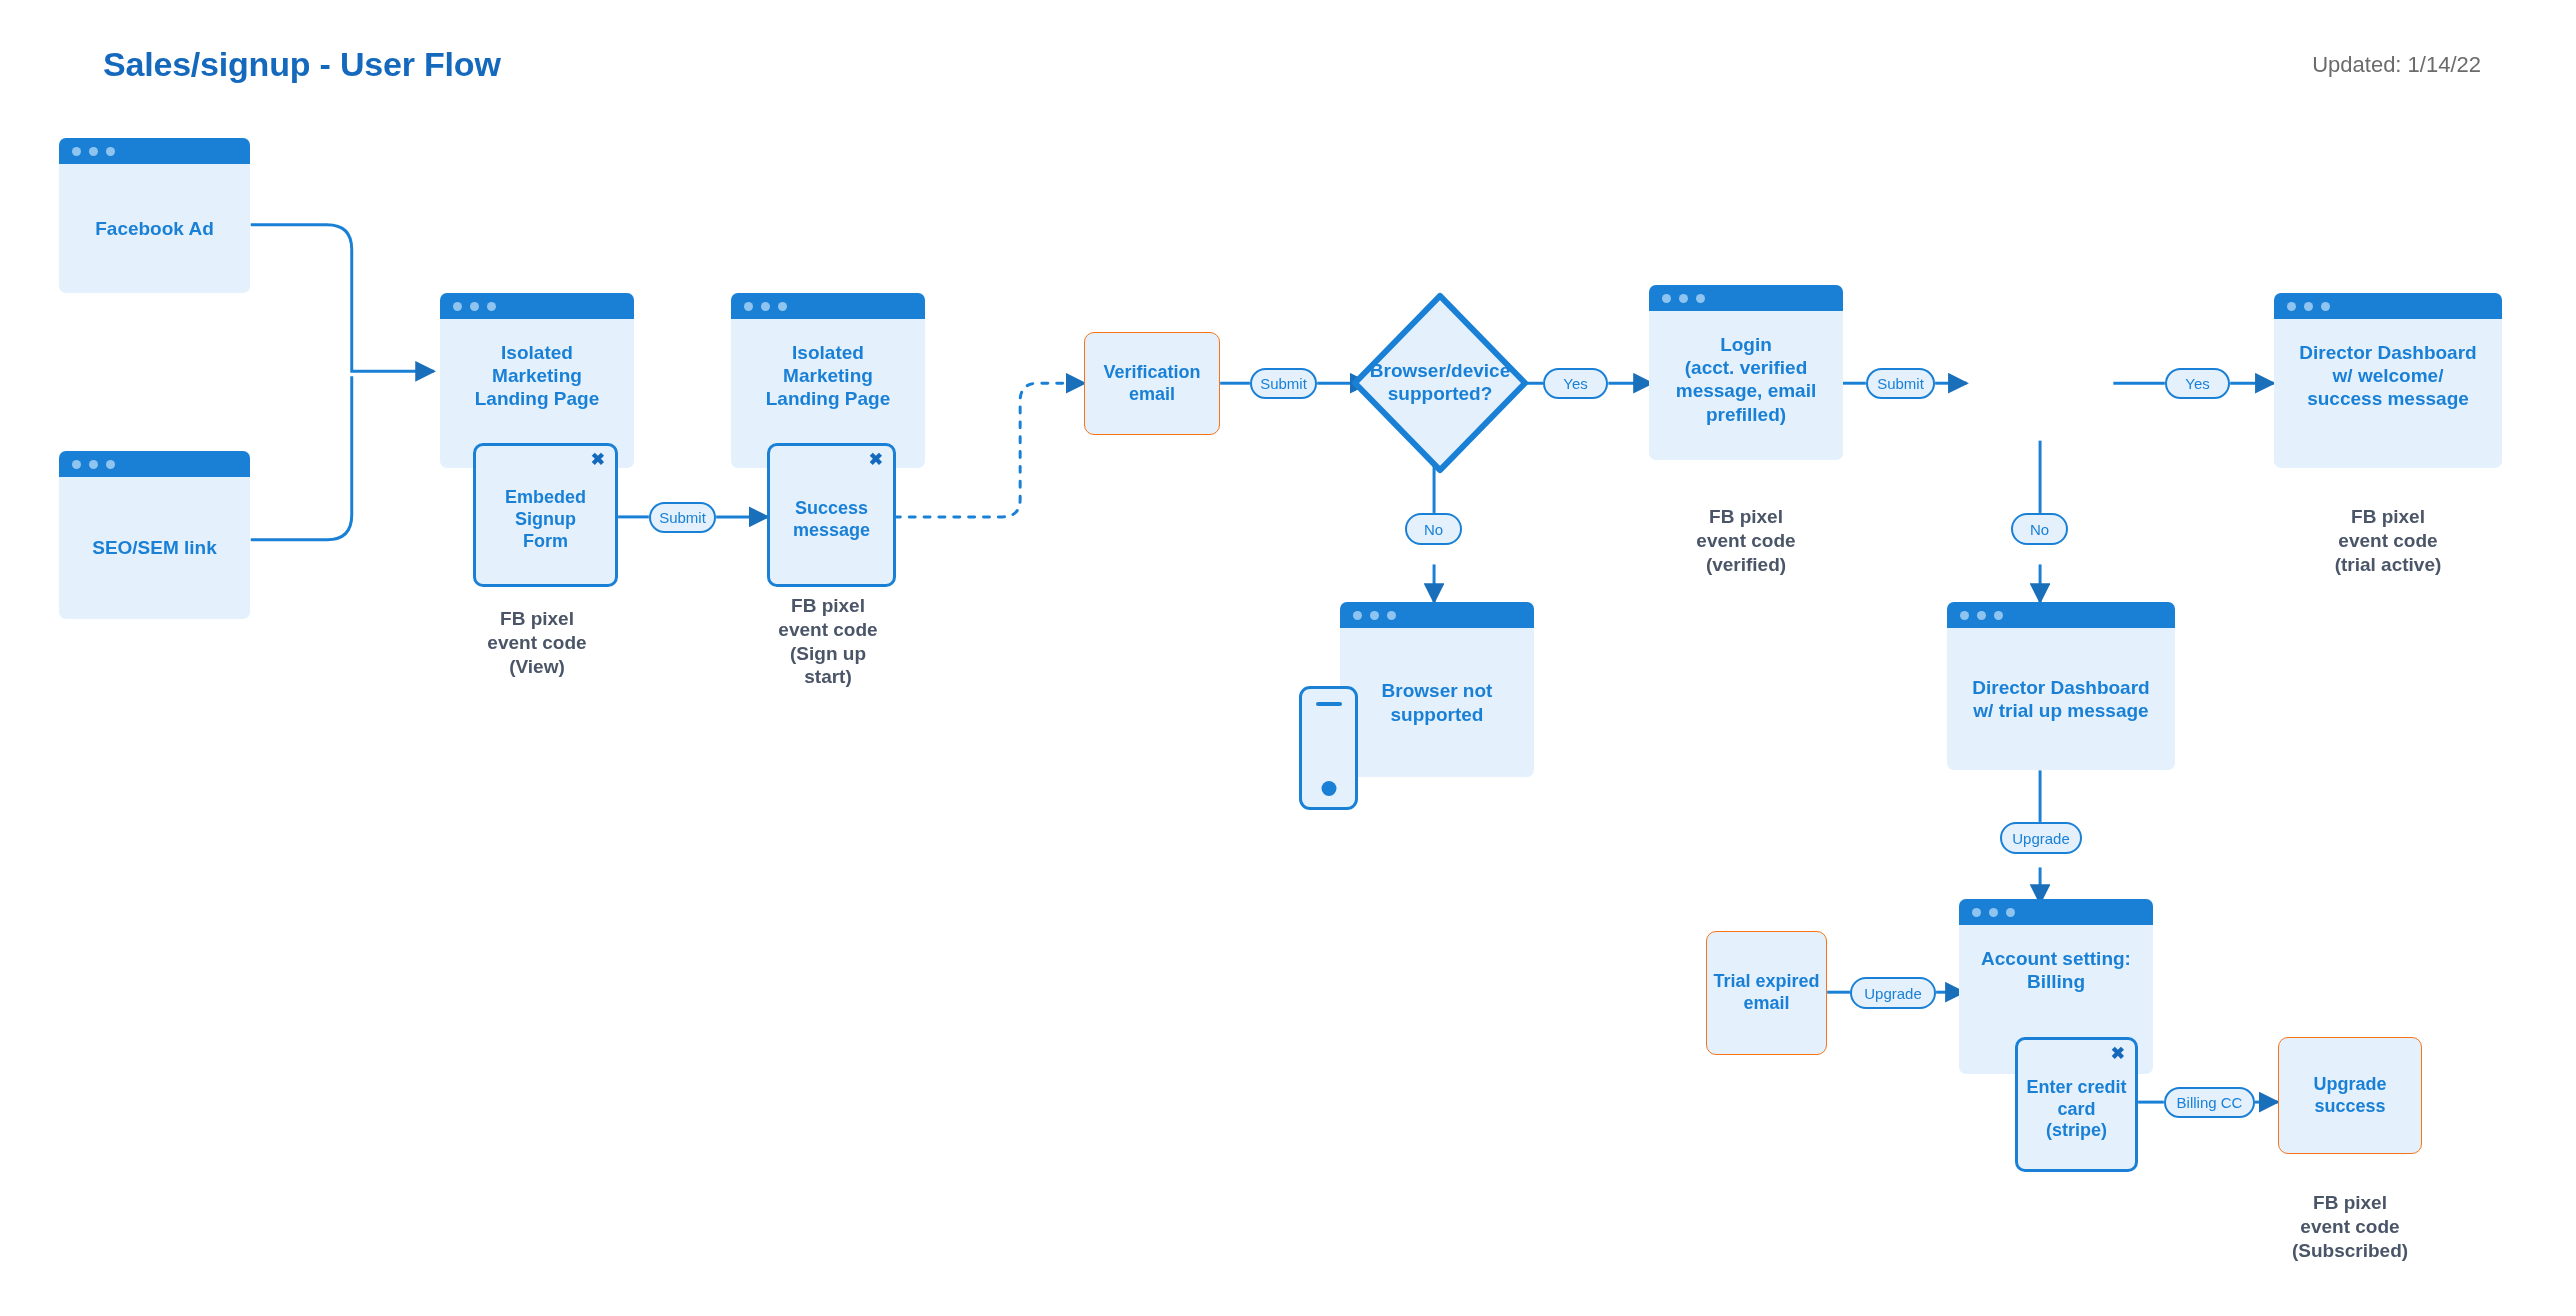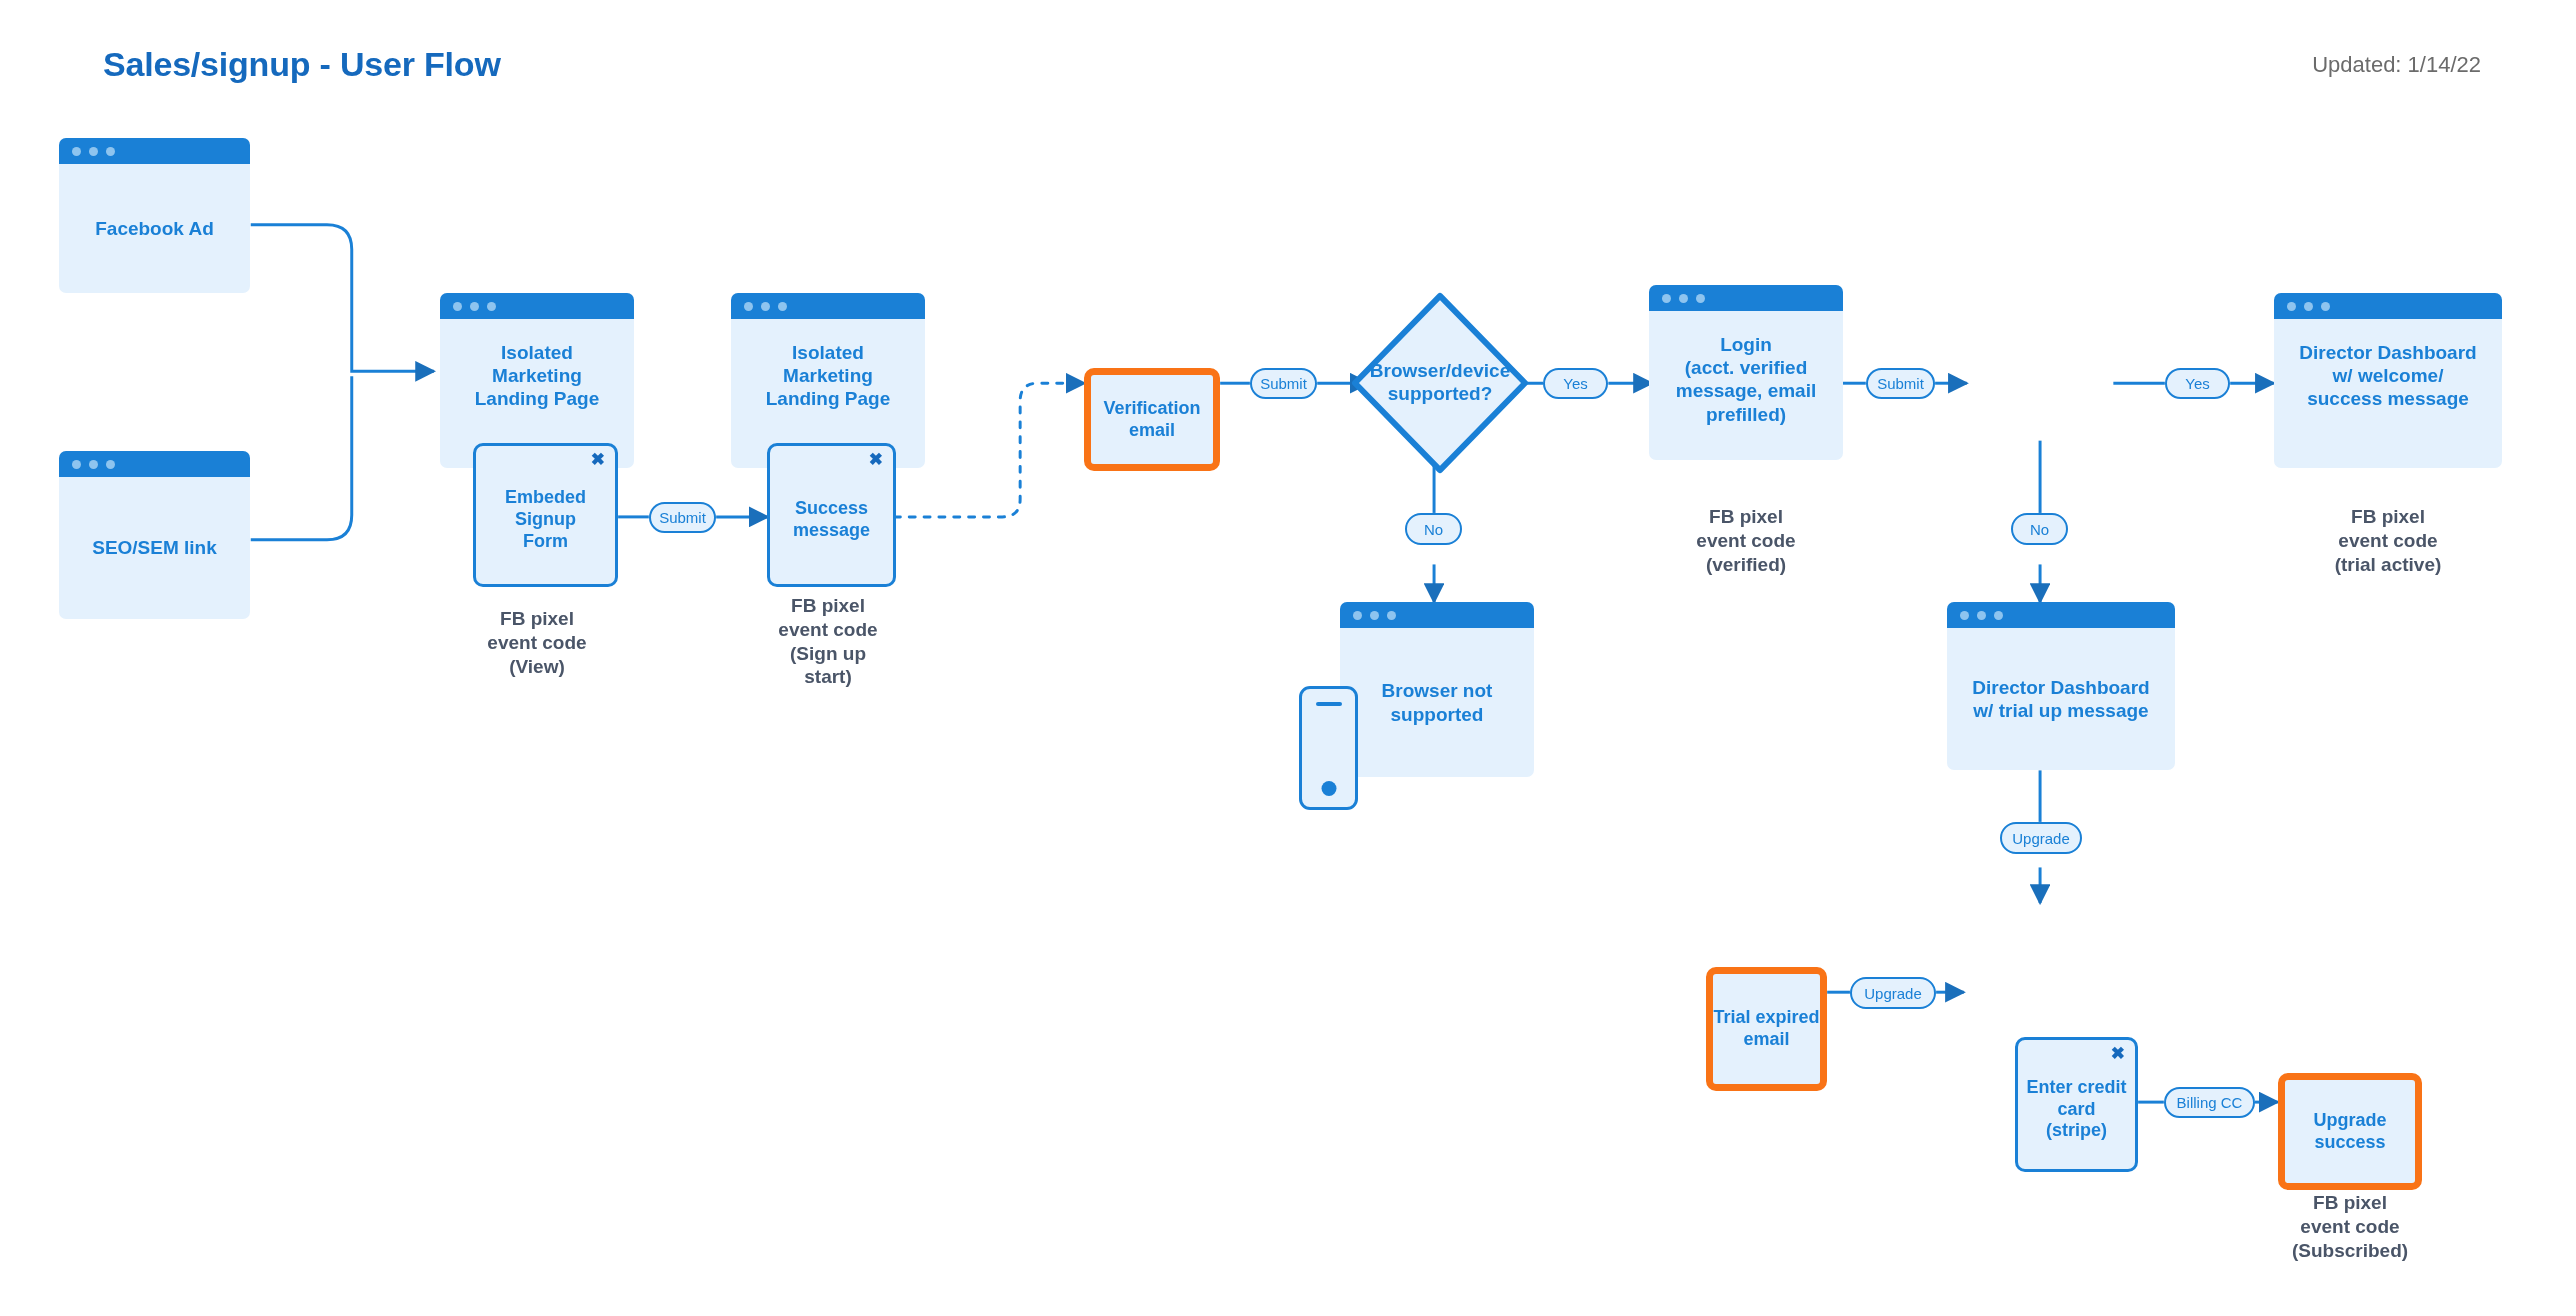--- a/index.html
+++ b/index.html
@@ -87,27 +87,26 @@
     font-size: 19px;
     font-weight: bold;
     color: #1a80d6;
     text-align: center;
     line-height: 1.22;
   }
 
   
   .rect {
     background: #e4f1fd;
-    border: 7px solid #f97316;
+    border: 1px solid #f97316;
     border-radius: 10px;
     display: flex;
     align-items: center;
     justify-content: center;
     box-sizing: border-box;
-    margin-top: 36px;
   }
   .rect-label {
     font-size: 18px;
     font-weight: bold;
     color: #1a80d6;
     text-align: center;
     line-height: 1.22;
   }
 
   
@@ -422,20 +421,30 @@
   </div>
 
   <div class="pill" style="left:2000px; top:822px; width:82px; height:32px;">Upgrade</div>
 
   <div class="node rect" style="left:1706px; top:931px; width:121px; height:124px;">
     <div class="rect-label">Trial expired<br>email</div>
   </div>
 
   <div class="pill" style="left:1850px; top:977px; width:86px; height:32px;">Upgrade</div>
 
+  <div class="node win" style="left:1959px; top:899px; width:194px; height:175px;">
+    <div class="titlebar">
+      <span class="dot"></span>
+        <span class="dot"></span>
+        <span class="dot"></span>
+    </div>
+    <div class="body top-align">
+      <div class="win-label">Account setting:<br>Billing</div>
+    </div>
+  </div>
 
   <div class="node modal" style="left:2015px; top:1037px; width:123px; height:135px;">
     <div class="close-x">✖</div>
     <div class="modal-body">
       <div class="rect-label">Enter credit<br>card<br>(stripe)</div>
     </div>
   </div>
 
   <div class="pill" style="left:2164px; top:1087px; width:91px; height:31px;">Billing CC</div>
 

